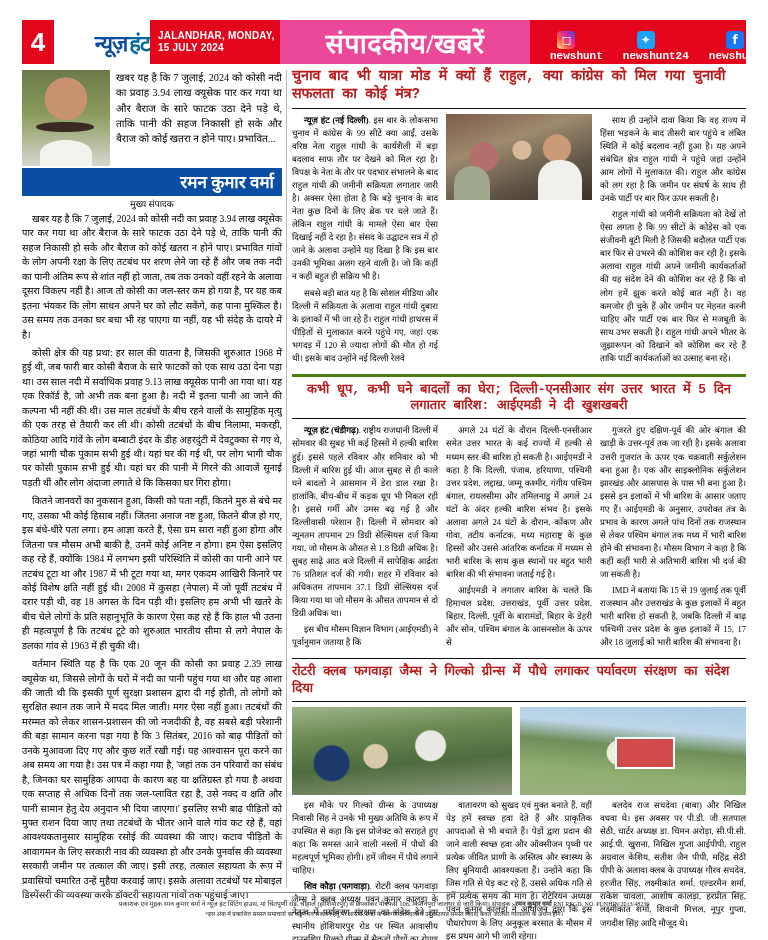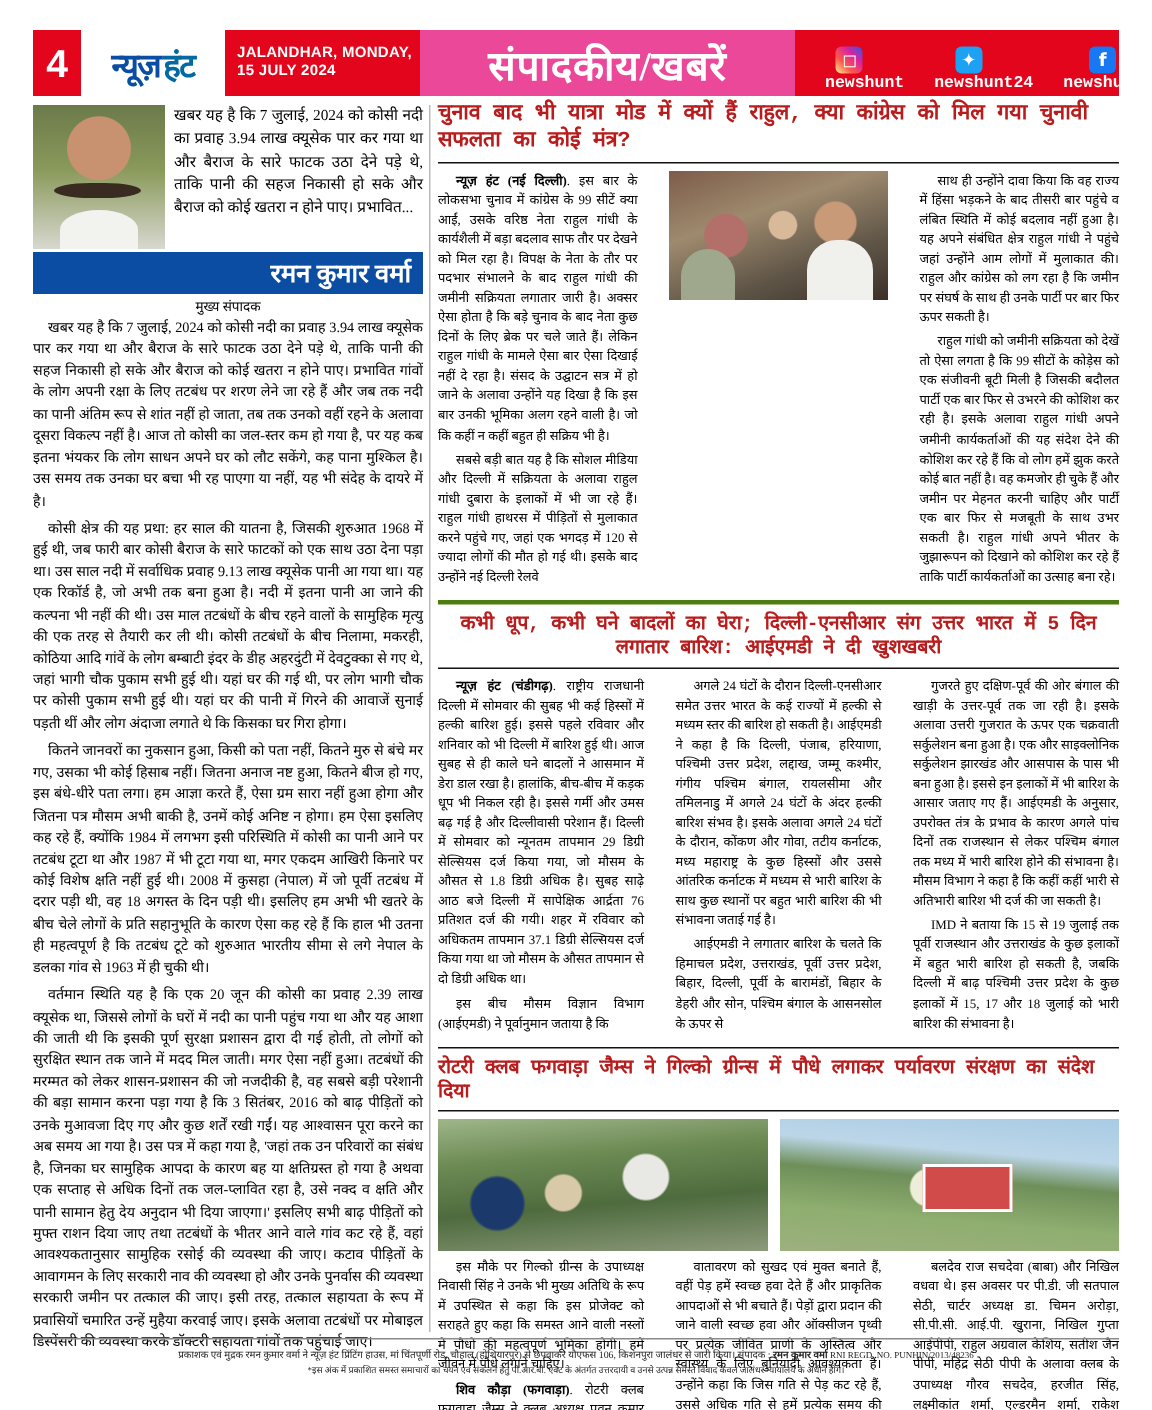--- a/index.html
+++ b/index.html
@@ -12,21 +12,21 @@
   .page { position: relative; width: 768px; height: 940px; background:#fff; }
 
   
   .masthead { position:absolute; left:22px; top:20px; width:724px; height:44px; display:flex; }
   .mh-pageno {
     width:32px; background:#e3051b; color:#fff;
     display:flex; align-items:center; justify-content:center;
     font-family:"Liberation Sans", sans-serif; font-weight:bold; font-size:26px;
   }
   .mh-logo {
-    width:96px; background:#ffffff; display:flex; align-items:center; justify-content:center;
+    width:96px; background:#ffffff; display:flex; align-items:center; justify-content:flex-end;
     border-top:1px solid #fff; border-bottom:1px solid #fff;
   }
   .mh-logo .lg1 { color:#0b4da2; font-weight:bold; font-size:22px; font-family:"Liberation Sans",sans-serif; letter-spacing:-1px;}
   .mh-logo .lg2 { color:#0369a1; font-weight:bold; font-size:22px; font-family:"Liberation Sans",sans-serif; letter-spacing:-1px; margin-left:2px;}
   .mh-date {
     width:130px; background:#e3051b; color:#fff;
     font-family:"Liberation Sans", sans-serif; font-weight:bold; font-size:10px;
     line-height:1.25; display:flex; flex-direction:column; justify-content:center;
     padding-left:8px; letter-spacing:.2px;
   }
@@ -83,21 +83,21 @@
 
   
   .right-zone { position:absolute; left:292px; top:68px; width:454px; }
   .story-head {
     font-weight:bold; font-size:14.3px; line-height:1.25; color:#b91c1c;
     border-bottom:1px solid #111; padding-bottom:4px; margin-bottom:5px;
     letter-spacing:-.1px;
     font-family:Liberation Mono, monospace;
   }
   .story-head.sm { font-size:13px; }
-  .cols3 { display:flex; gap:21px; }
+  .cols3 { display:flex; gap:8px; }
   .col3 { width:146px; font-size:8.6px; line-height:1.52; text-align:justify; }
   .col3 p { margin-bottom:3px; }
   .dateline { font-weight:bold; }
   .indent { text-indent:12px; }
 
   .photo-a {
     width:146px; height:86px; margin-bottom:3px;
     background:
       radial-gradient(circle at 26% 50%, #b3706a 0 12%, rgba(0,0,0,0) 13%),
       radial-gradient(circle at 52% 42%, #d8b99a 0 10%, rgba(0,0,0,0) 11%),

